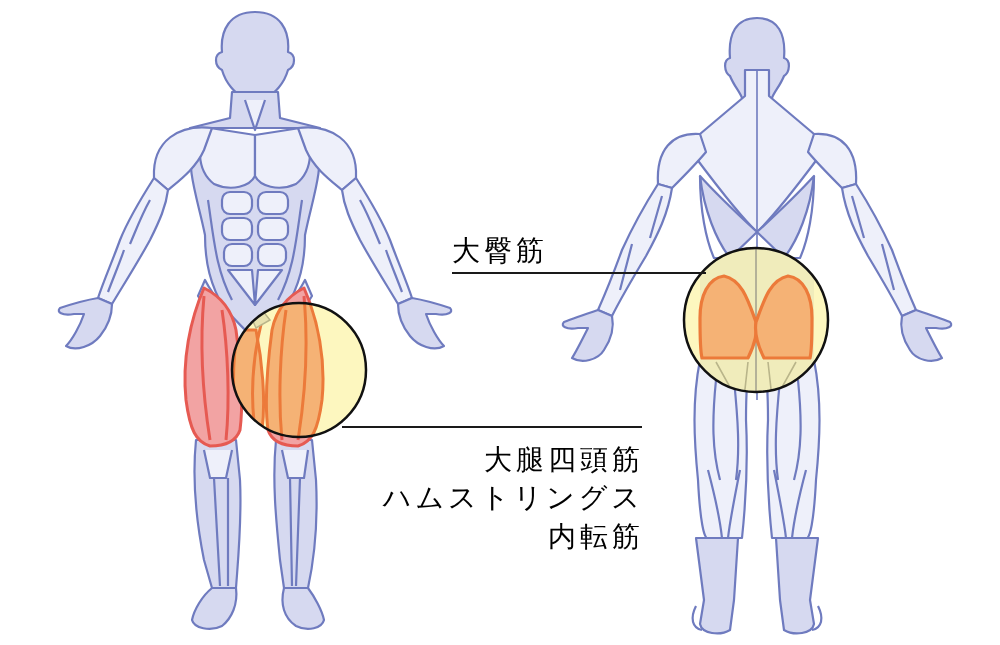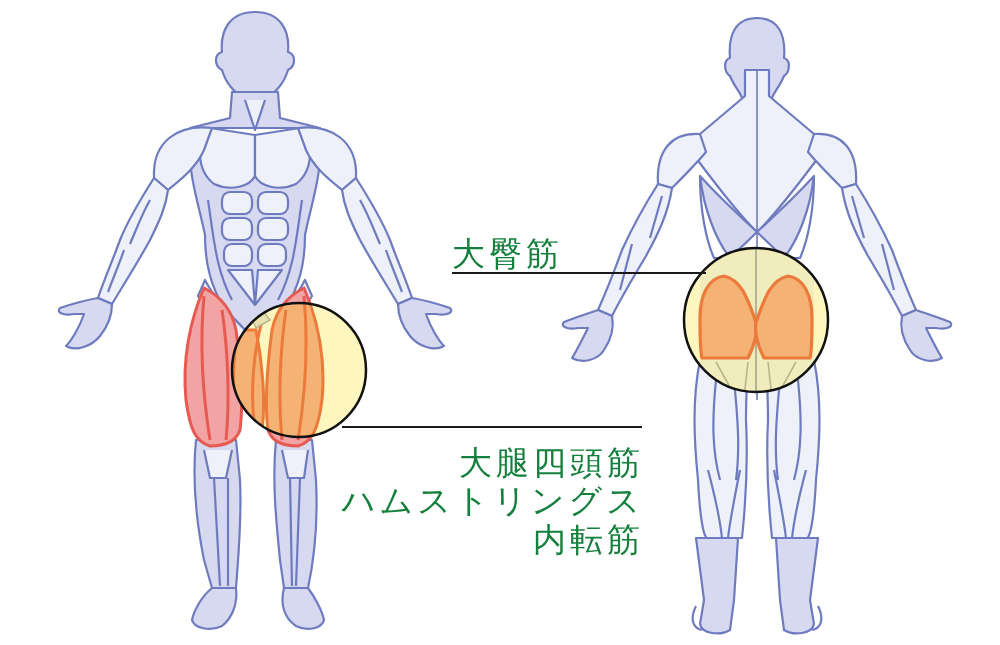--- a/index.html
+++ b/index.html
@@ -1,19 +1,19 @@
 <!DOCTYPE html>
 <html><head>
 <meta charset="utf-8">
 <style>
   html, body { margin: 0; padding: 0; background: #ffffff; }
   body { width: 1000px; height: 645px; position: relative; overflow: hidden;
          font-family: "DejaVu Sans", sans-serif; }
   #stage { position: absolute; left: 0; top: 0; width: 1000px; height: 645px; }
-  .label { position: absolute; font-size: 33px; color: #15803d; letter-spacing: 4px;
+  .label { position: absolute; font-size: 28px; color: #000000; letter-spacing: 4px;
            line-height: 1.0; white-space: nowrap; font-weight: 400; }
   .label.right { text-align: right; }
   .leader { position: absolute; height: 2px; background: #1a1a1a; }
 </style>
 </head>
 <body>
 
 <div id="stage">
   <svg width="1000" height="645" viewBox="0 0 1000 645" xmlns="http://www.w3.org/2000/svg">
     <defs>

